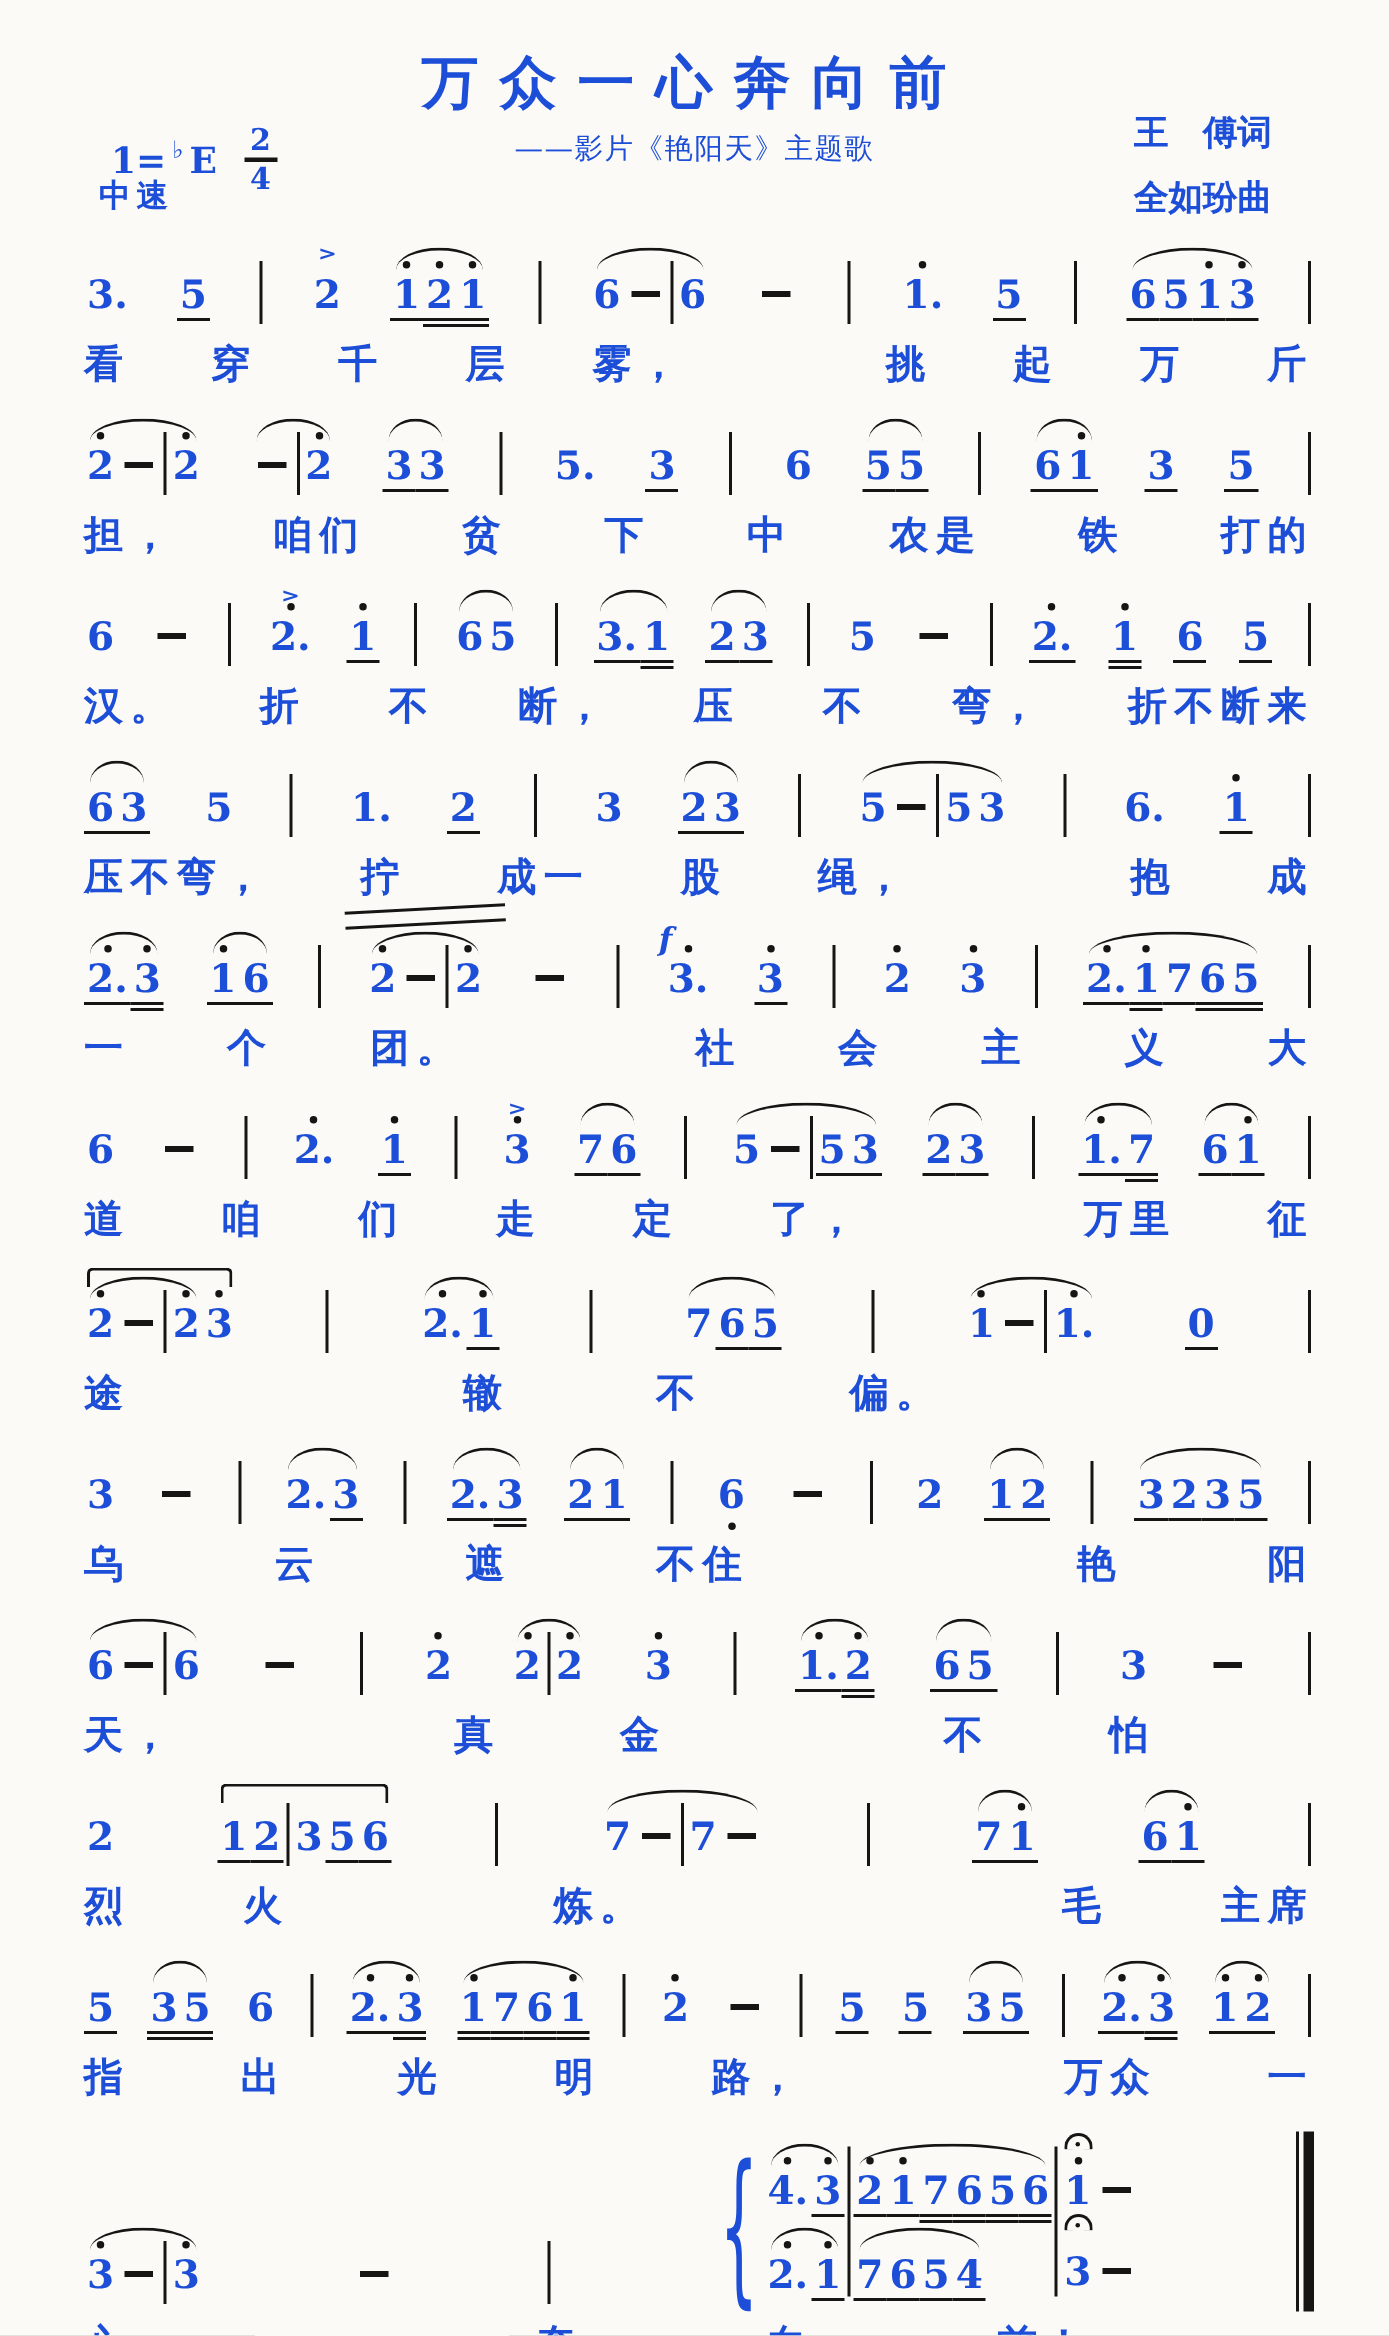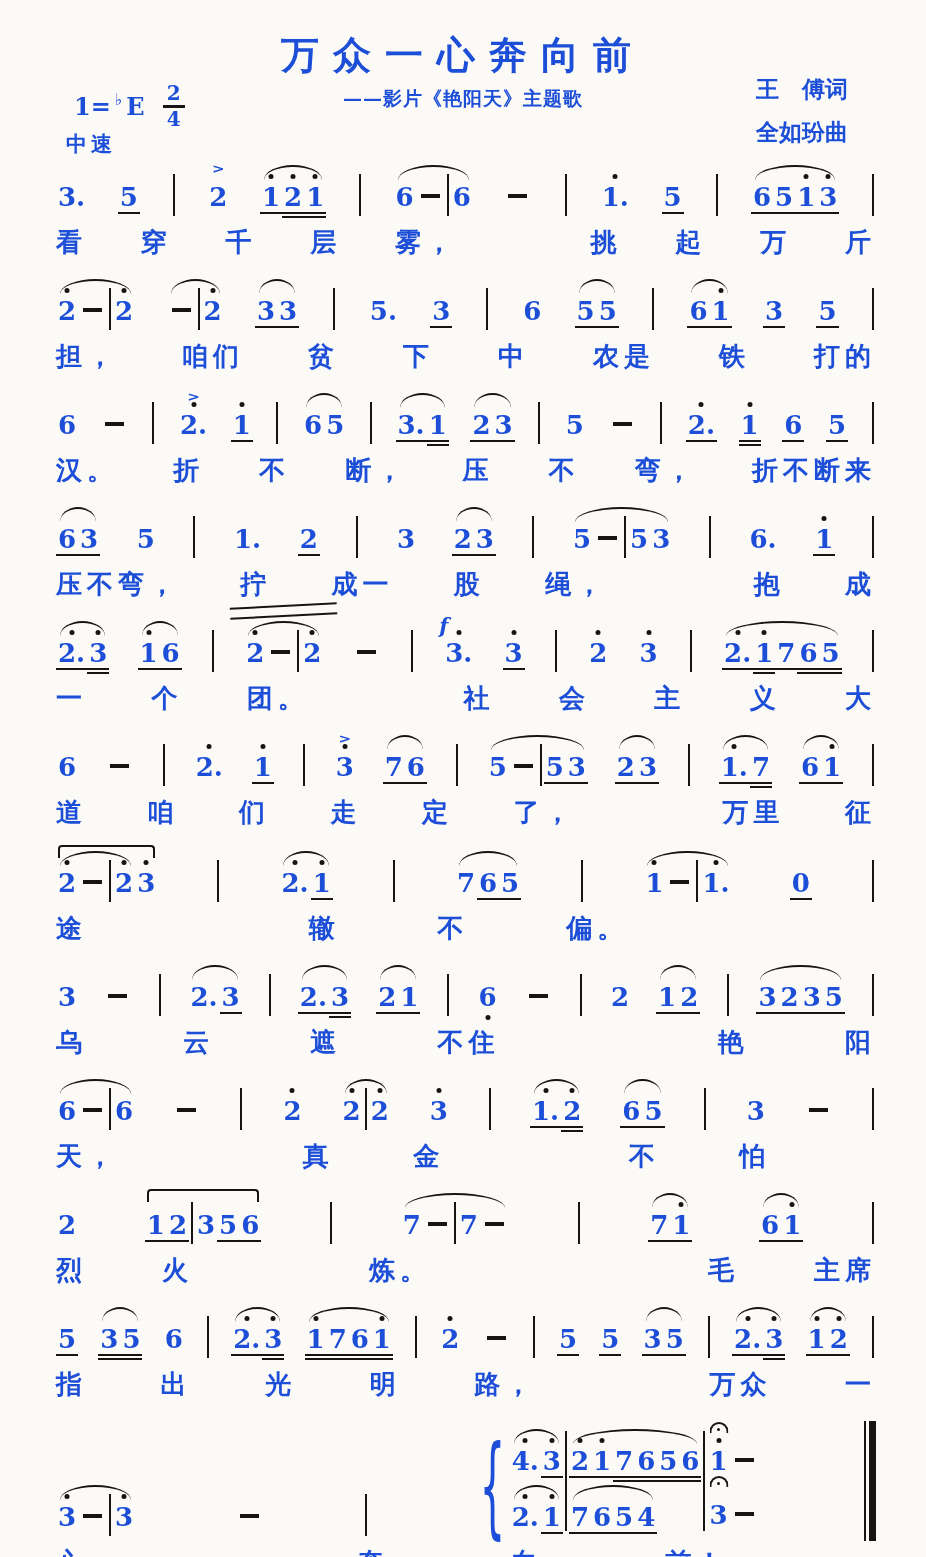--- a/index.html
+++ b/index.html
@@ -2,28 +2,28 @@
 <html><head>
 <meta charset="utf-8">
 <style>
   html,body{margin:0;padding:0;background:#cfcdc8;}
   .page{position:relative;width:926px;height:1557px;margin:0 auto;background:#fbfaf6;color:#1d4ed8;
         font-family:"DejaVu Serif", serif;overflow:hidden;}
   
   .title{position:absolute;top:30px;left:0;width:100%;text-align:center;
          font-size:38px;font-weight:bold;letter-spacing:14px;}
   .subtitle{position:absolute;top:86px;left:0;width:100%;text-align:center;
-            font-size:19px;font-weight:bold;letter-spacing:1px;}
+            font-size:19px;font-weight:normal;letter-spacing:1px;}
   .credits{position:absolute;top:68px;right:78px;font-size:23px;font-weight:bold;line-height:1.85;text-align:left;}
   .keysig{position:absolute;top:82px;left:74px;display:flex;align-items:center;gap:4px;
           font-size:24px;font-weight:bold;}
   .keysig .flat{font-size:16px;vertical-align:6px;position:relative;top:-7px;}
   .meterfrac{display:inline-flex;flex-direction:column;align-items:center;font-size:20px;line-height:1.1;margin-left:14px;}
   .meterfrac .num{border-bottom:3px solid #171513;padding:0 4px 1px;}
-  .tempo{position:absolute;top:130px;left:66px;font-size:21px;font-weight:bold;letter-spacing:4px;}
+  .tempo{position:absolute;top:116px;left:66px;font-size:21px;font-weight:bold;letter-spacing:4px;}
   
   .score{position:absolute;top:165px;left:56px;right:50px;}
   .sys{margin-bottom:19px;}
   .nrow{display:flex;justify-content:space-between;align-items:flex-end;}
   .lrow{display:flex;justify-content:space-between;align-items:baseline;margin-top:4px;
         font-size:26px;font-weight:bold;}
   .syl{letter-spacing:5px;white-space:nowrap;}
   .sp{display:inline-block;width:26px;}
   
   .note{position:relative;display:inline-flex;flex-direction:column;align-items:center;

